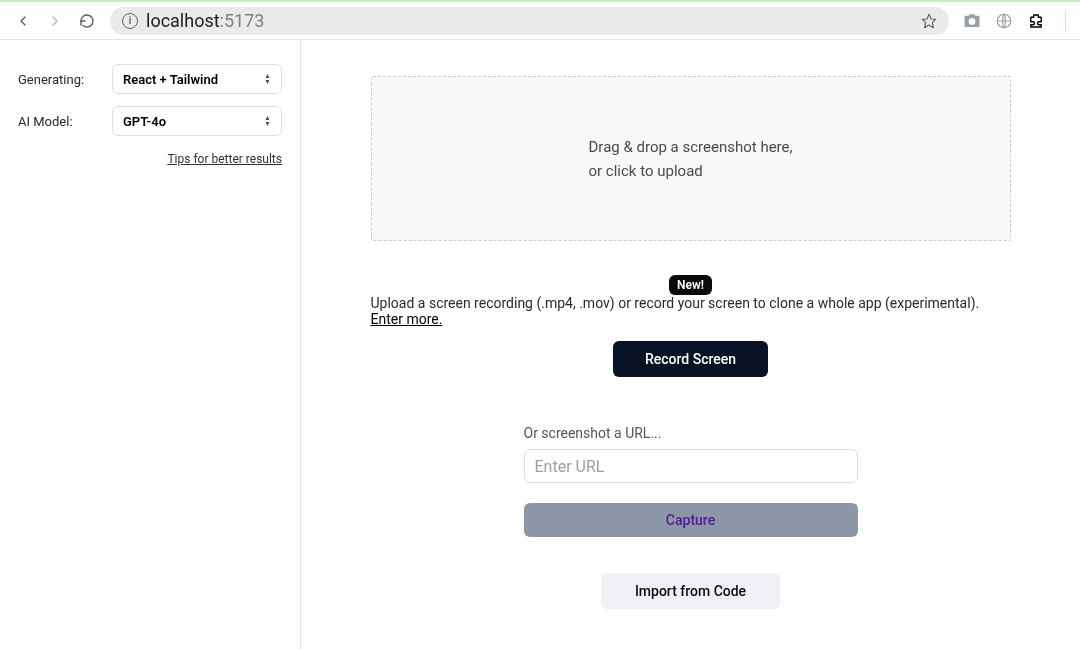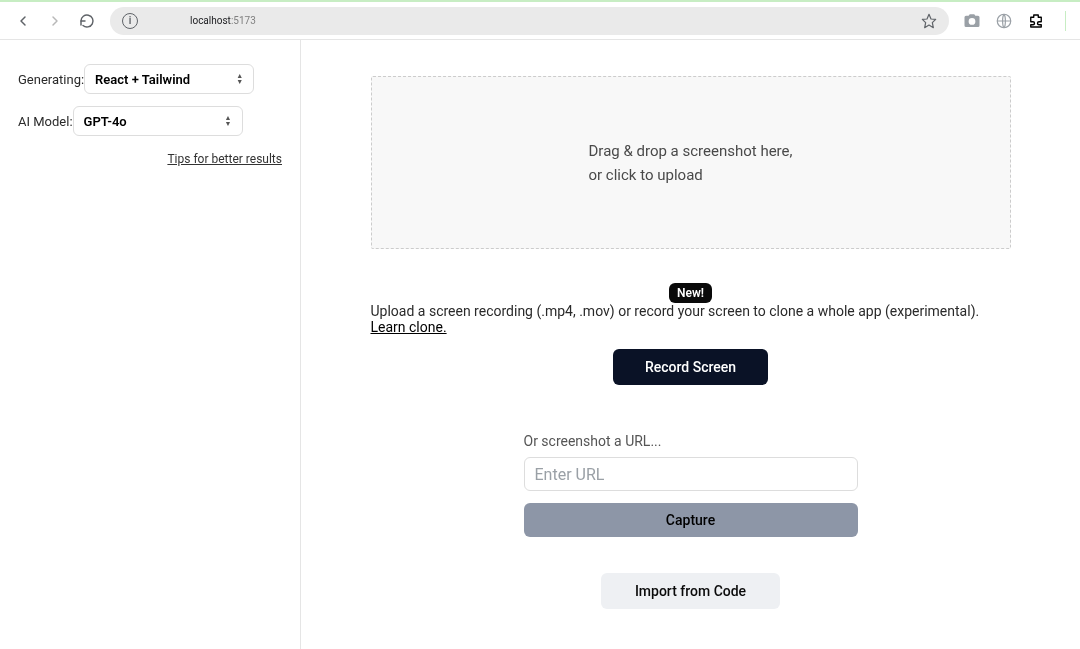--- a/index.html
+++ b/index.html
@@ -5,38 +5,38 @@
   * { box-sizing: border-box; margin: 0; padding: 0; font-family: -apple-system, BlinkMacSystemFont, "Segoe UI", Roboto, Helvetica, Arial, sans-serif; }
   body { width: 1080px; height: 649px; background: #fff; overflow: hidden; }
 
   
   .chrome-bar { height: 40px; background: #fff; border-bottom: 1px solid #e5e5e5; display: flex; align-items: center; padding: 0 8px; gap: 8px; border-top: 2px solid #c7edc3; }
   .chrome-nav { display: flex; align-items: center; gap: 14px; padding: 0 6px; }
   .chrome-icon { width: 18px; height: 18px; display: flex; align-items: center; justify-content: center; color: #5f6368; cursor: pointer; }
   .chrome-icon.disabled { color: #b8b8b8; }
   .omnibox { flex: 1; height: 28px; background: #eaeaea; border-radius: 14px; display: flex; align-items: center; padding: 0 12px; gap: 8px; }
   .omni-info { width: 16px; height: 16px; border: 1.5px solid #5f6368; border-radius: 50%; display:flex; align-items:center; justify-content:center; font-size:10px; color:#5f6368; font-weight:600; }
-  .omni-url { font-size: 10px; color: #202124; margin-left: 44px; }
+  .omni-url { font-size: 18px; color: #202124; }
   .omni-url .host { color: #202124; }
   .omni-url .port { color: #808080; }
   .omni-star { margin-left: auto; color:#5f6368; }
   .chrome-right { display:flex; align-items:center; gap:14px; padding:0 6px; }
   .chrome-right .ico { width:18px; height:18px; color:#9aa0a6; }
   .chrome-sep { width:1px; height:20px; background:#c7edc3; margin-left:6px; }
 
   
   .app { display: flex; height: calc(649px - 40px); }
   .sidebar { width: 301px; border-right: 1px solid #e5e5e5; padding: 24px 18px 0 18px; }
   .main { flex: 1; overflow: auto; padding: 20px 48px 40px 48px; display:flex; flex-direction:column; align-items:center; }
 
   .title-row { display:flex; align-items:center; justify-content:space-between; margin-bottom: 20px; }
   .title { font-size: 20px; font-weight: 700; letter-spacing: -0.2px; color:#0a0a0a; }
   .gear { width:18px; height:18px; color:#000; cursor:pointer; }
 
-  .field-row { display:flex; align-items:center; margin-bottom: 12px; }
+  .field-row { display:flex; align-items:center; justify-content:space-between; margin-bottom: 12px; }
   .field-label { font-size: 13px; color:#2a2a2a; }
   .select { width: 170px; height: 30px; border: 1px solid #ddd; border-radius: 6px; background:#fff; display:flex; align-items:center; justify-content:space-between; padding: 11px 10px; font-size: 13px; font-weight:600; cursor:pointer; }
   .select .chev { display:flex; flex-direction:column; gap:1px; }
   .select .chev span { font-size:7px; line-height:5px; color:#555; }
 
   .tips { text-align:right; margin-top: 6px; }
   .tips a { font-size: 12px; color:#333; text-decoration: underline; text-align: center; }
 
   
   .dropzone { width: 100%; max-width: 640px; min-width: 600px; align-self: stretch; margin: 16px auto; height: 310px; border: 1px dashed #ccc; background: #f8f8f8; border-radius: 2px; display:flex; align-items:center; justify-content:center; cursor:pointer; }
@@ -45,21 +45,21 @@
   .recording-row { margin-top: 18px; display:flex; align-items:center; gap:0; font-size:14px; color:#2a2a2a; justify-content:center; flex-wrap:wrap; max-width:640px; }
   .badge-new { background:#0a0a0a; color:#fff; font-size:12px; font-weight:600; padding:3px 8px; border-radius:6px; }
   .recording-row a { color:#000; text-decoration:underline; }
 
   .record-btn { margin-top: 14px; background:#0a1226; color:#fff; border:none; border-radius:6px; padding:10px 32px; font-size:14px; font-weight:500; cursor:pointer; }
 
   .url-section { margin-top: 48px; width: 334px; }
   .url-label { font-size:14px; color:#555; margin-bottom:8px; }
   .url-input { width:100%; height:34px; border:1px solid #ddd; border-radius:6px; padding:0 10px; font-size:16px; outline:none; }
   .url-input::placeholder { color:#9aa0a6; }
-  .capture-btn { width:100%; height:34px; margin-top:12px; background:#8d96a7; color:#000000; border:none; border-radius:6px; font-size:14px; font-weight:500; cursor:pointer; }
+  .capture-btn { width:100%; height:34px; margin-top:20px; background:#8d96a7; color:#4c1d95; border:none; border-radius:6px; font-size:14px; font-weight:500; cursor:pointer; }
 
   .import-btn { margin-top: 36px; background:#eef0f3; color:#0a0a0a; border:none; border-radius:6px; padding:10px 34px; font-size:14px; font-weight:500; cursor:pointer; }
 
   svg { display:block; }
 </style>
 </head>
 <body>
 
 <div class="chrome-bar">
   <div class="chrome-nav">
@@ -149,21 +149,21 @@
       <div class="dz-inner">
         <div>Drag &amp; drop a screenshot here,</div>
         <div>or click to upload</div>
       </div>
     </div>
 
     <div class="recording-row">
       <span class="badge-new">New!</span>
       <span>
         <span>Upload a screen recording (.mp4, .mov) or record your screen to clone a whole app (experimental).</span>
-        <a href="#">Learn clone.</a>
+        <a href="#">Enter more.</a>
       </span>
     </div>
 
     <button class="record-btn">Record Screen</button>
 
     <div class="url-section">
       <div class="url-label">Or screenshot a URL...</div>
       <input class="url-input" type="text" placeholder="Enter URL" style="">
       <button class="capture-btn">Capture</button>
     </div>

